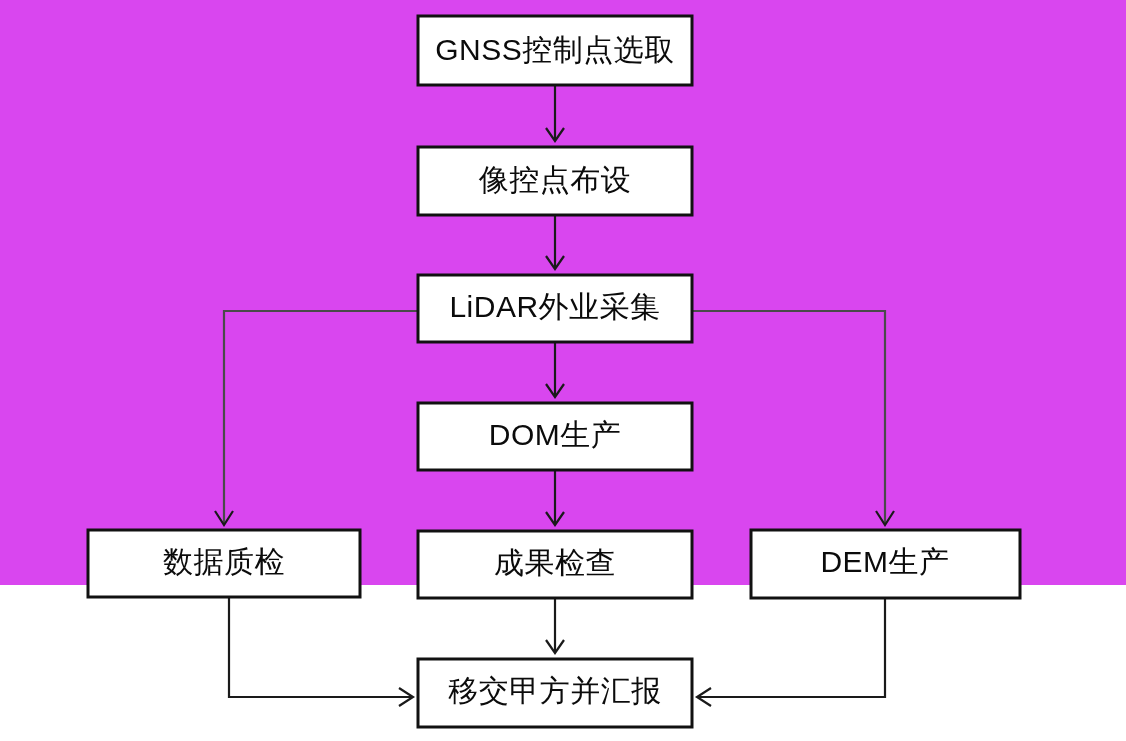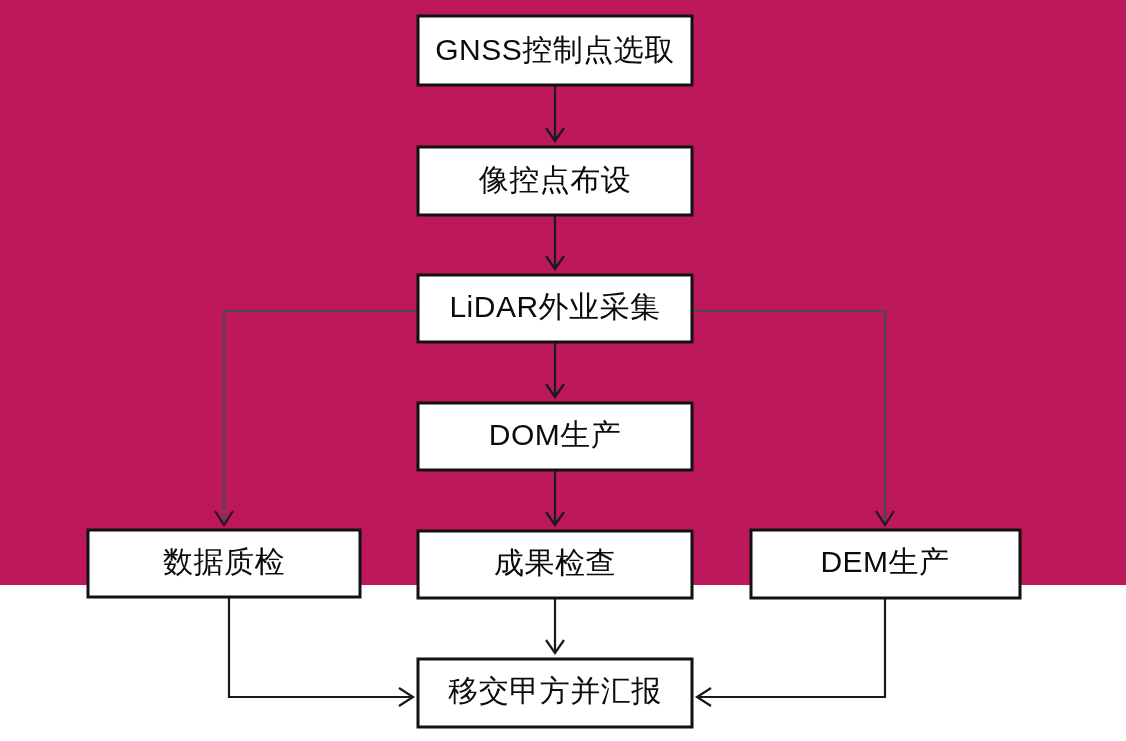--- a/index.html
+++ b/index.html
@@ -10,21 +10,21 @@
   body {
     width: 1126px;
     height: 741px;
     font-family: "Liberation Sans", "DejaVu Sans", sans-serif;
     overflow: hidden;
   }
   #flowchart-canvas {
     position: relative;
     width: 1126px;
     height: 585px;
-    background: #be185d;
+    background: #d946ef;
   }
   svg.flow-svg {
     position: absolute;
     left: 0;
     top: 0;
     width: 1126px;
     height: 741px;
   }
   .node-box {
     fill: #ffffff;

